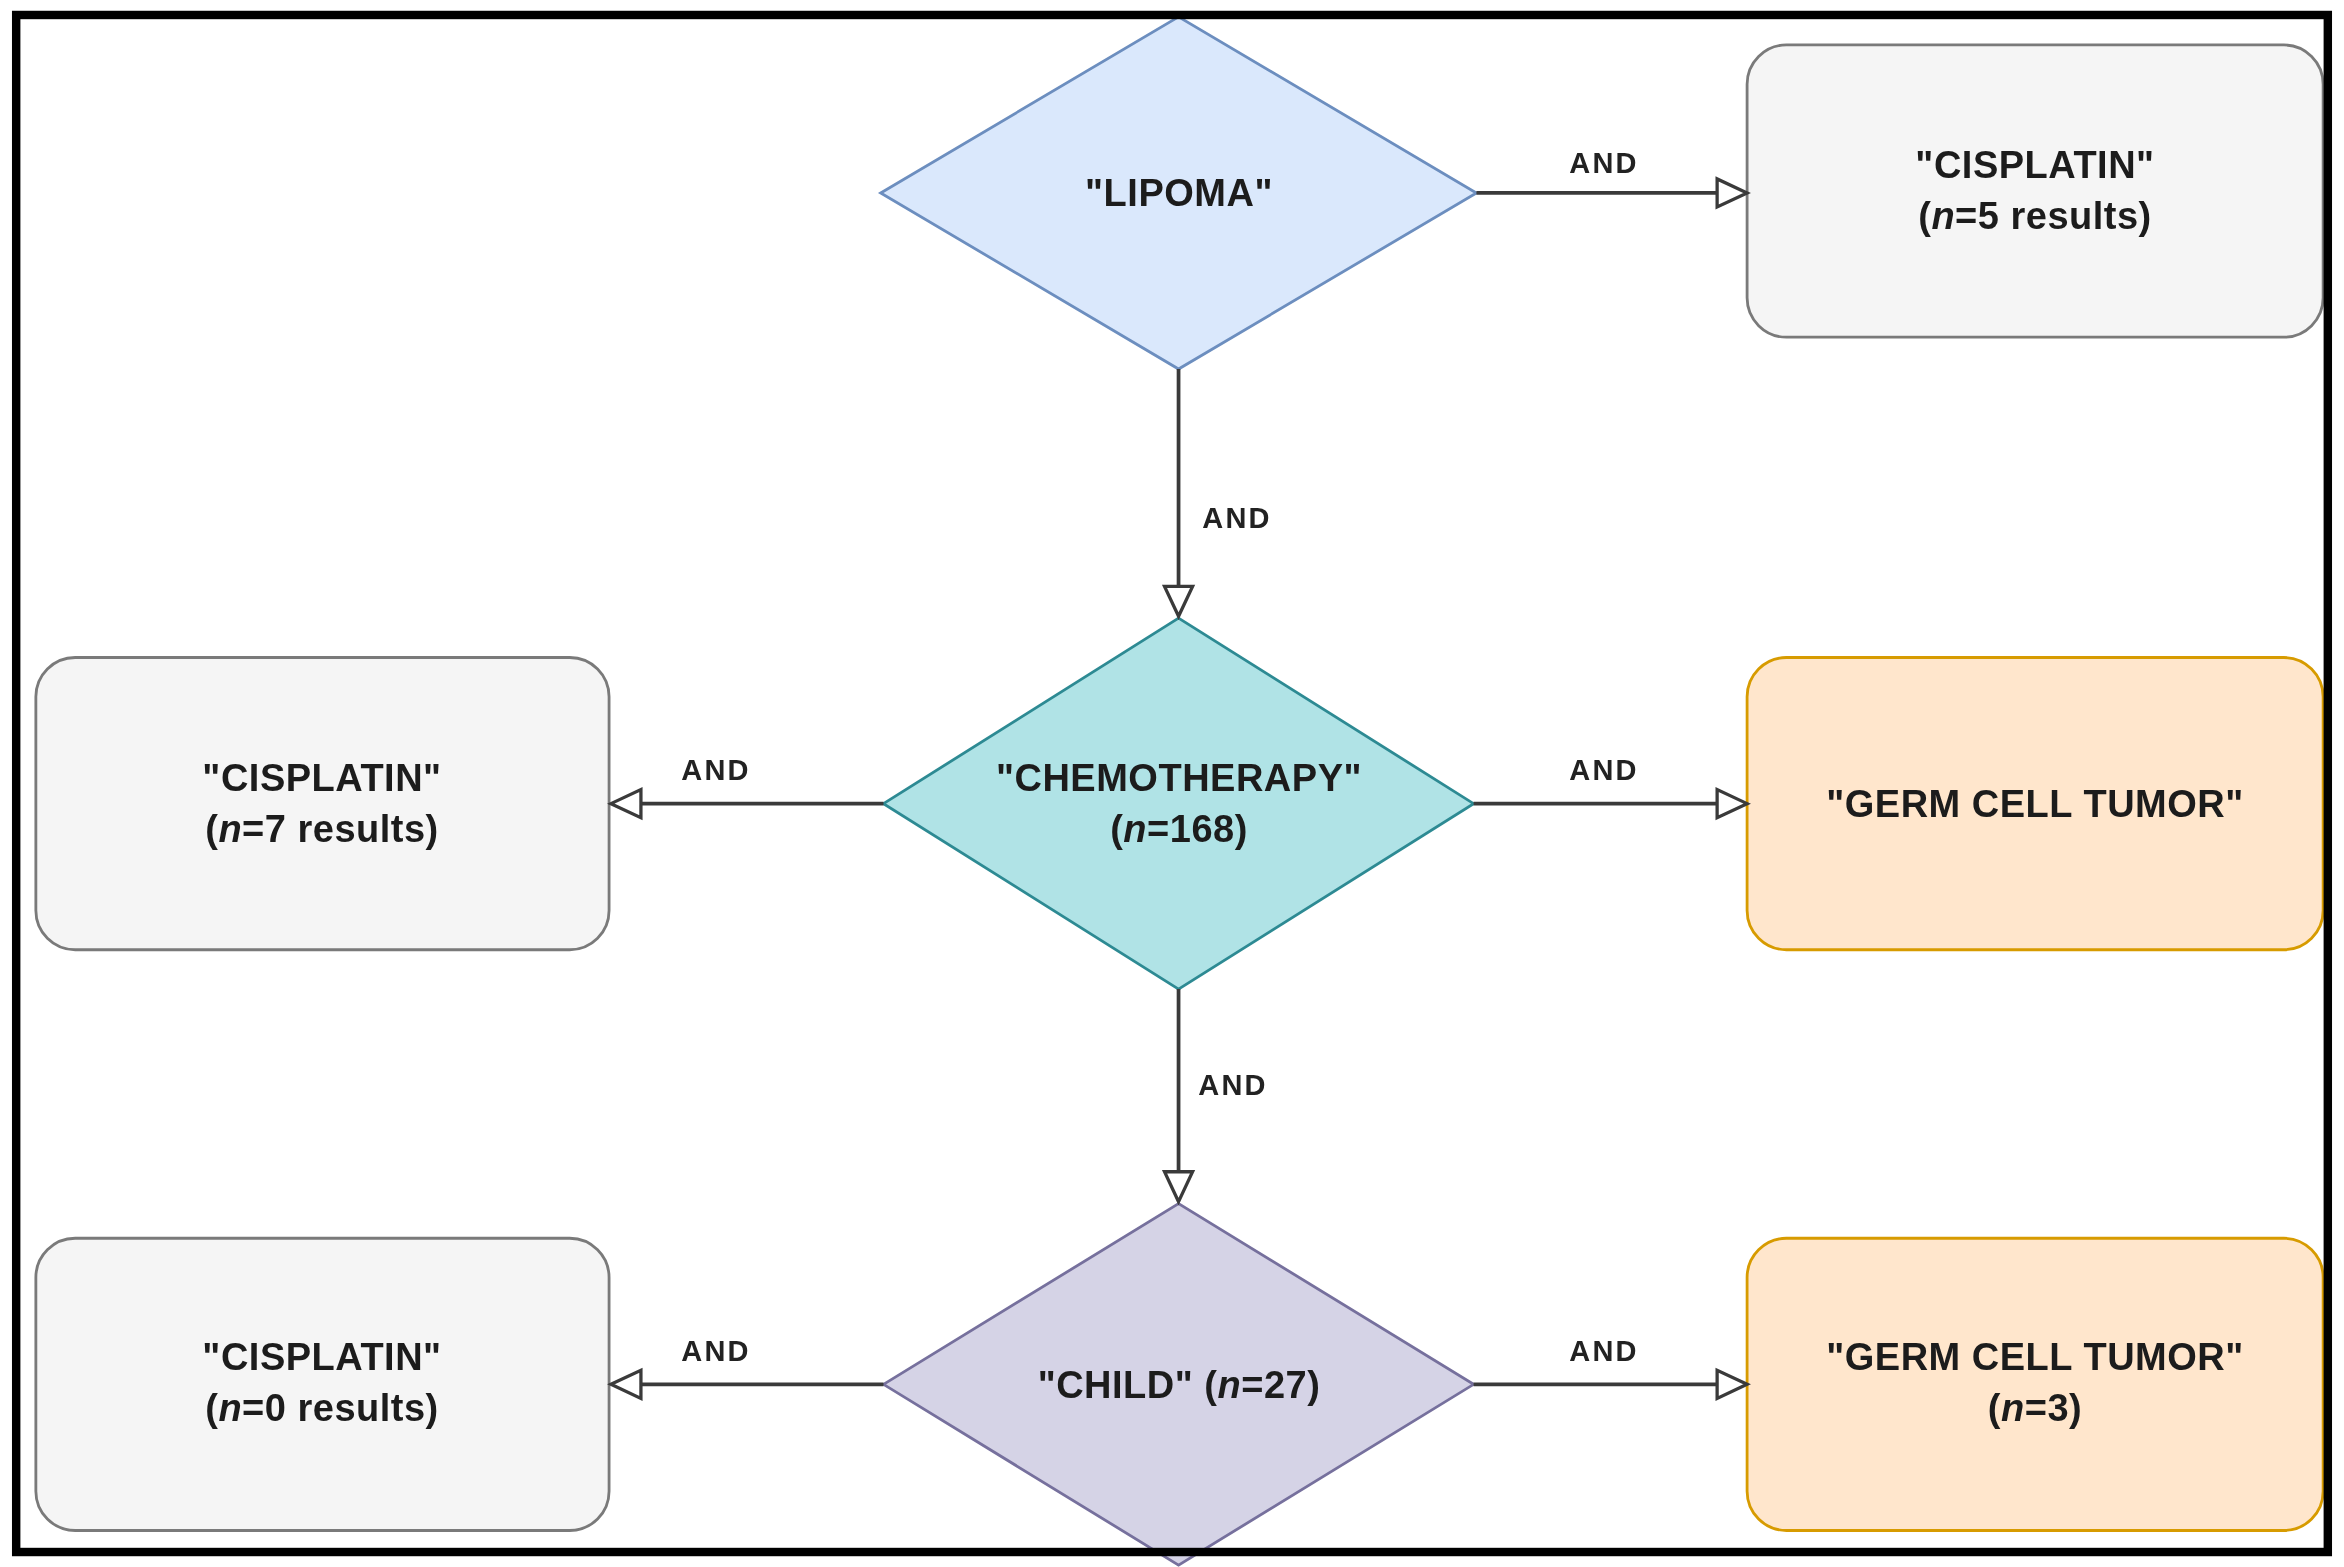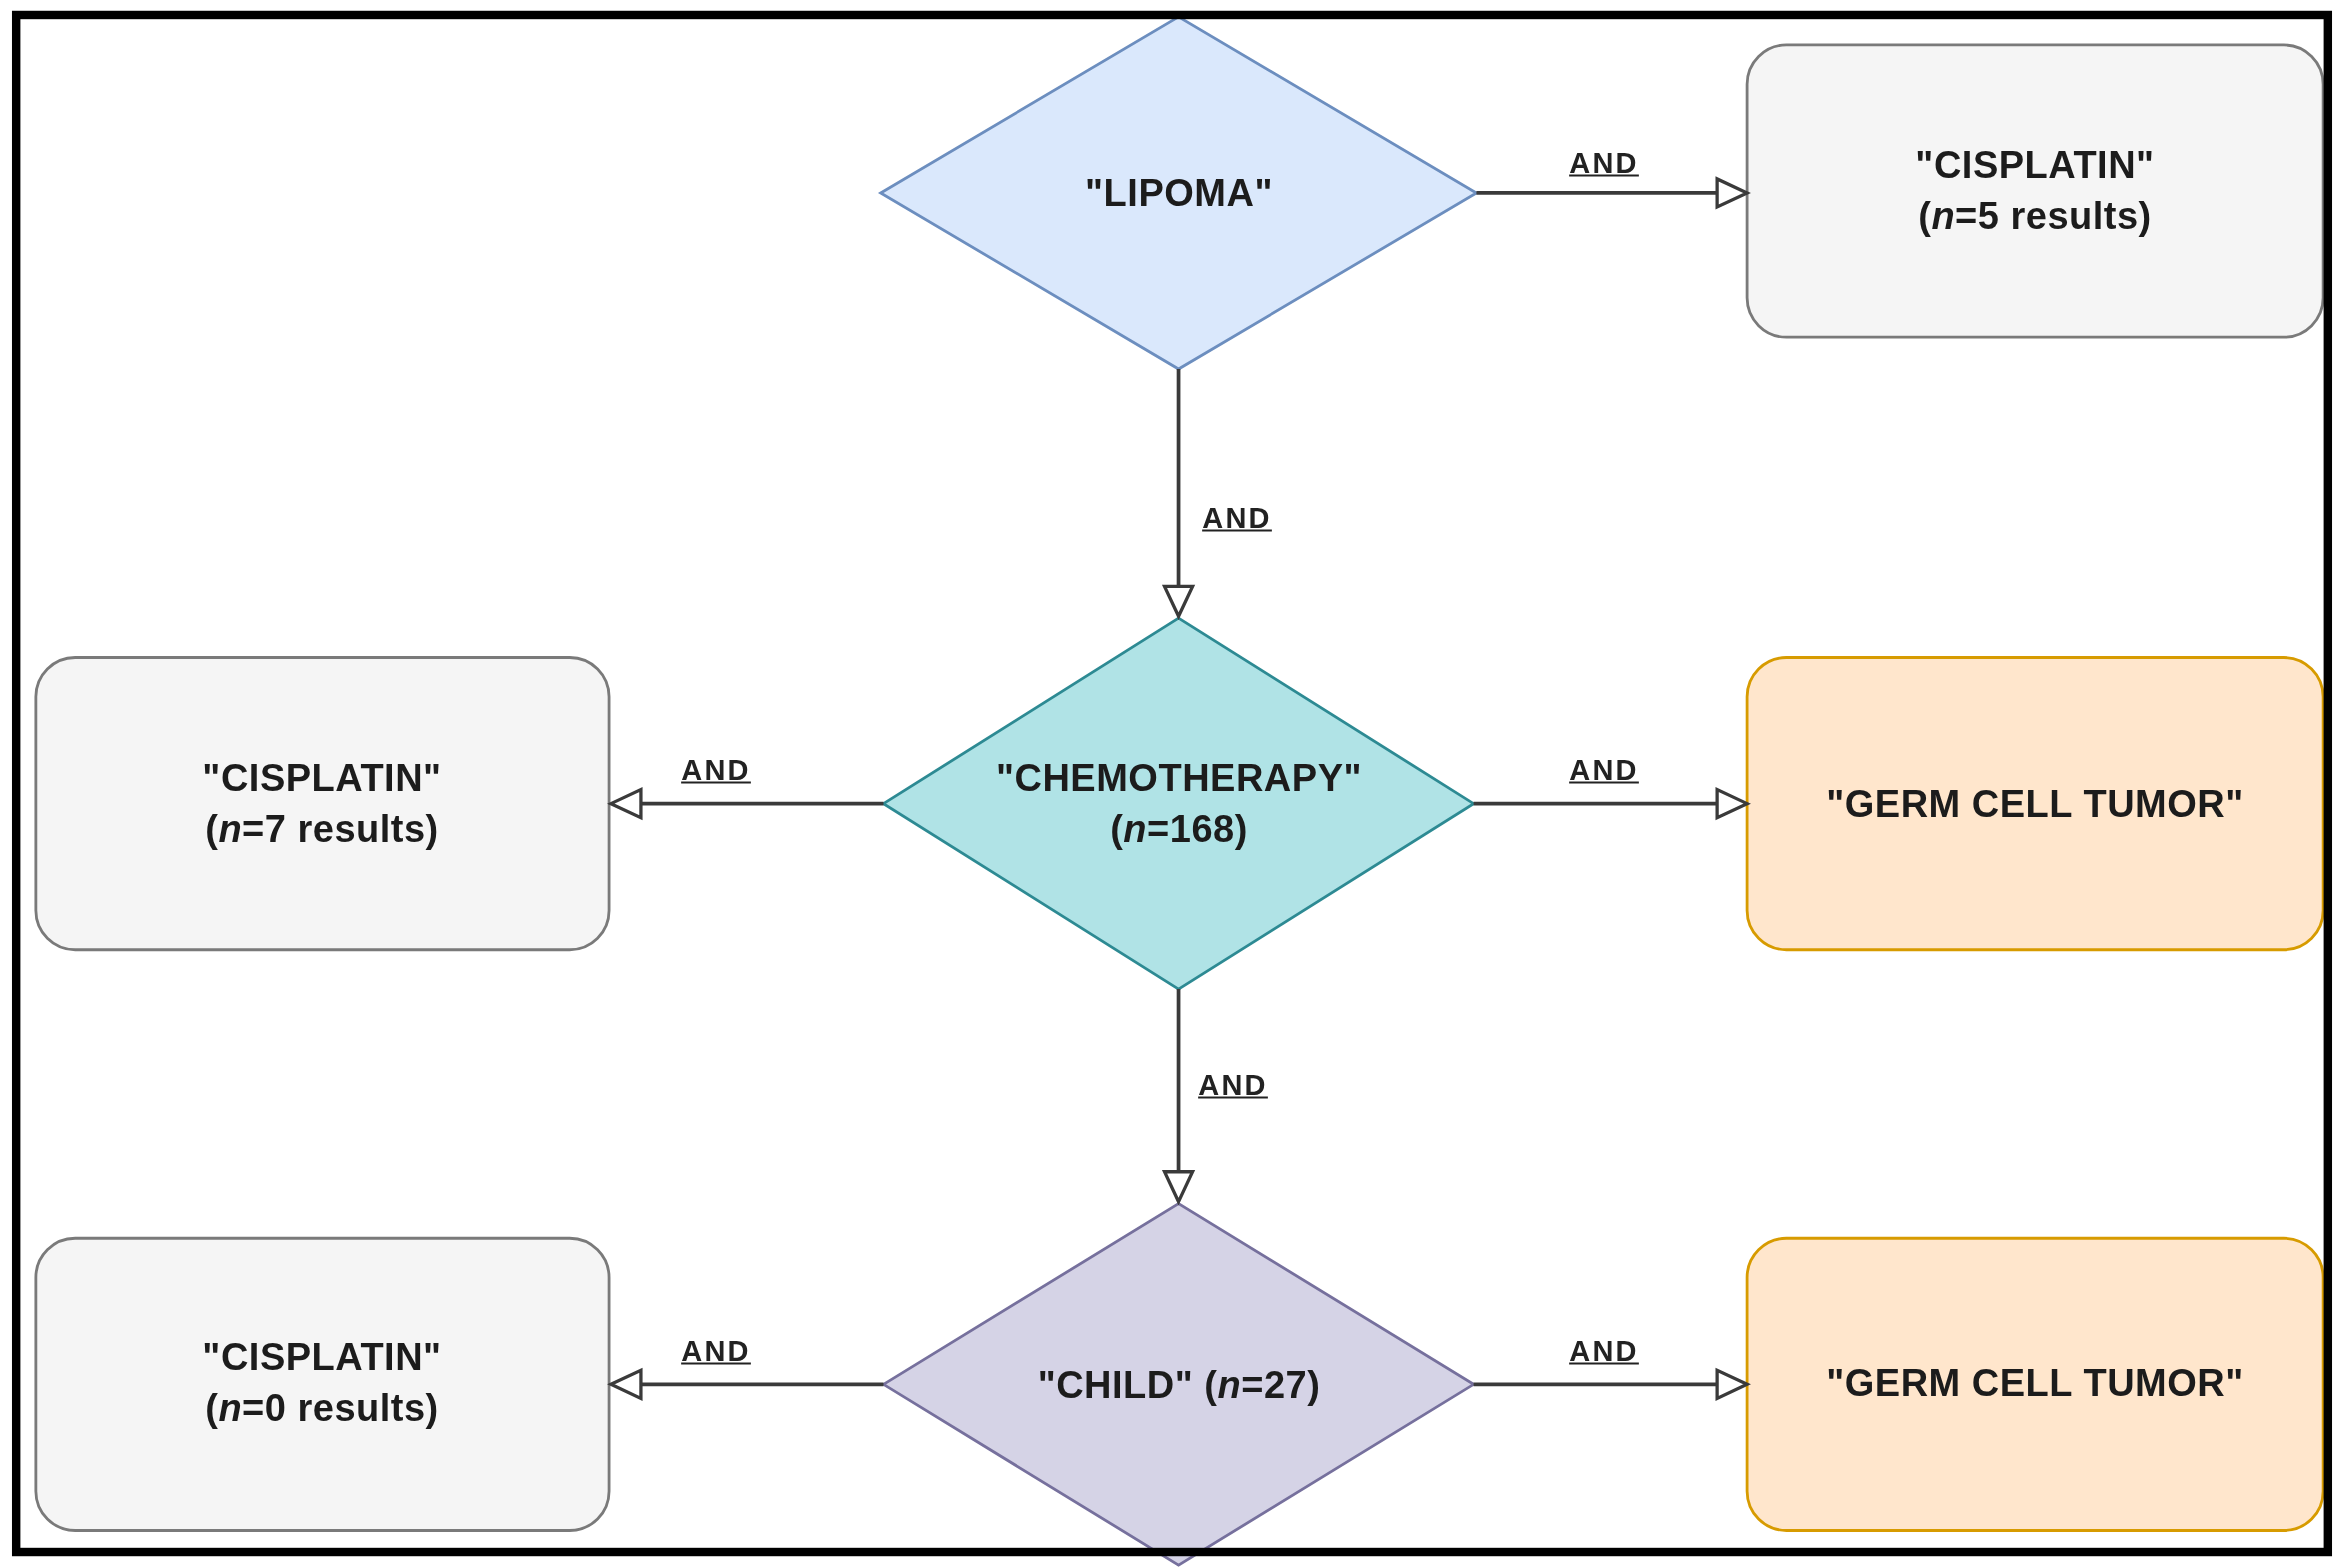--- a/index.html
+++ b/index.html
@@ -10,21 +10,20 @@
     position:absolute;transform:translate(-50%,-50%);
     text-align:center;font-weight:bold;font-size:38px;line-height:1.33;
     color:#1c1c1c;white-space:nowrap;letter-spacing:0.5px;
   }
   .node-label .line{display:block;}
   .node-label i{font-style:italic;}
   .and-label{
     position:absolute;transform:translate(-50%,-50%);
     font-weight:bold;font-size:29px;color:#222222;letter-spacing:2.3px;
     white-space:nowrap;
-    text-decoration:underline;
   }
   
   .diamond-blue{fill:#dae8fc;stroke:#6c8ebf;stroke-width:3;}
   .diamond-teal{fill:#b0e3e6;stroke:#2d8a93;stroke-width:3;}
   .diamond-purple{fill:#d5d3e6;stroke:#76709d;stroke-width:3;}
   .box-gray{fill:#f5f5f5;stroke:#7a7a7a;stroke-width:3;}
   .box-orange{fill:#ffe6cc;stroke:#d79b00;stroke-width:3;}
   .edge-line{stroke:#3a3a3a;stroke-width:4;fill:none;}
   .arrowhead{fill:#ffffff;stroke:#3a3a3a;stroke-width:3.5;}
   .frame{fill:none;stroke:#000000;stroke-width:9;}
@@ -97,20 +96,21 @@
     <span class="line">"CHILD" (<i>n</i>=27)</span>
   </div>
 
   <div class="node-label" style="left:322px;top:1383px;">
     <span class="line">"CISPLATIN"</span>
     <span class="line">(<i>n</i>=0 results)</span>
   </div>
 
   <div class="node-label" style="left:2035px;top:1383px;">
     <span class="line">"GERM CELL TUMOR"</span>
+    <span class="line">(<i>n</i>=3)</span>
   </div>
 
   <div class="and-label" style="left:1604px;top:163px;">AND</div>
   <div class="and-label" style="left:1237px;top:518px;">AND</div>
   <div class="and-label" style="left:716px;top:770px;">AND</div>
   <div class="and-label" style="left:1604px;top:770px;">AND</div>
   <div class="and-label" style="left:1233px;top:1085px;">AND</div>
   <div class="and-label" style="left:716px;top:1351px;">AND</div>
   <div class="and-label" style="left:1604px;top:1351px;">AND</div>
 

